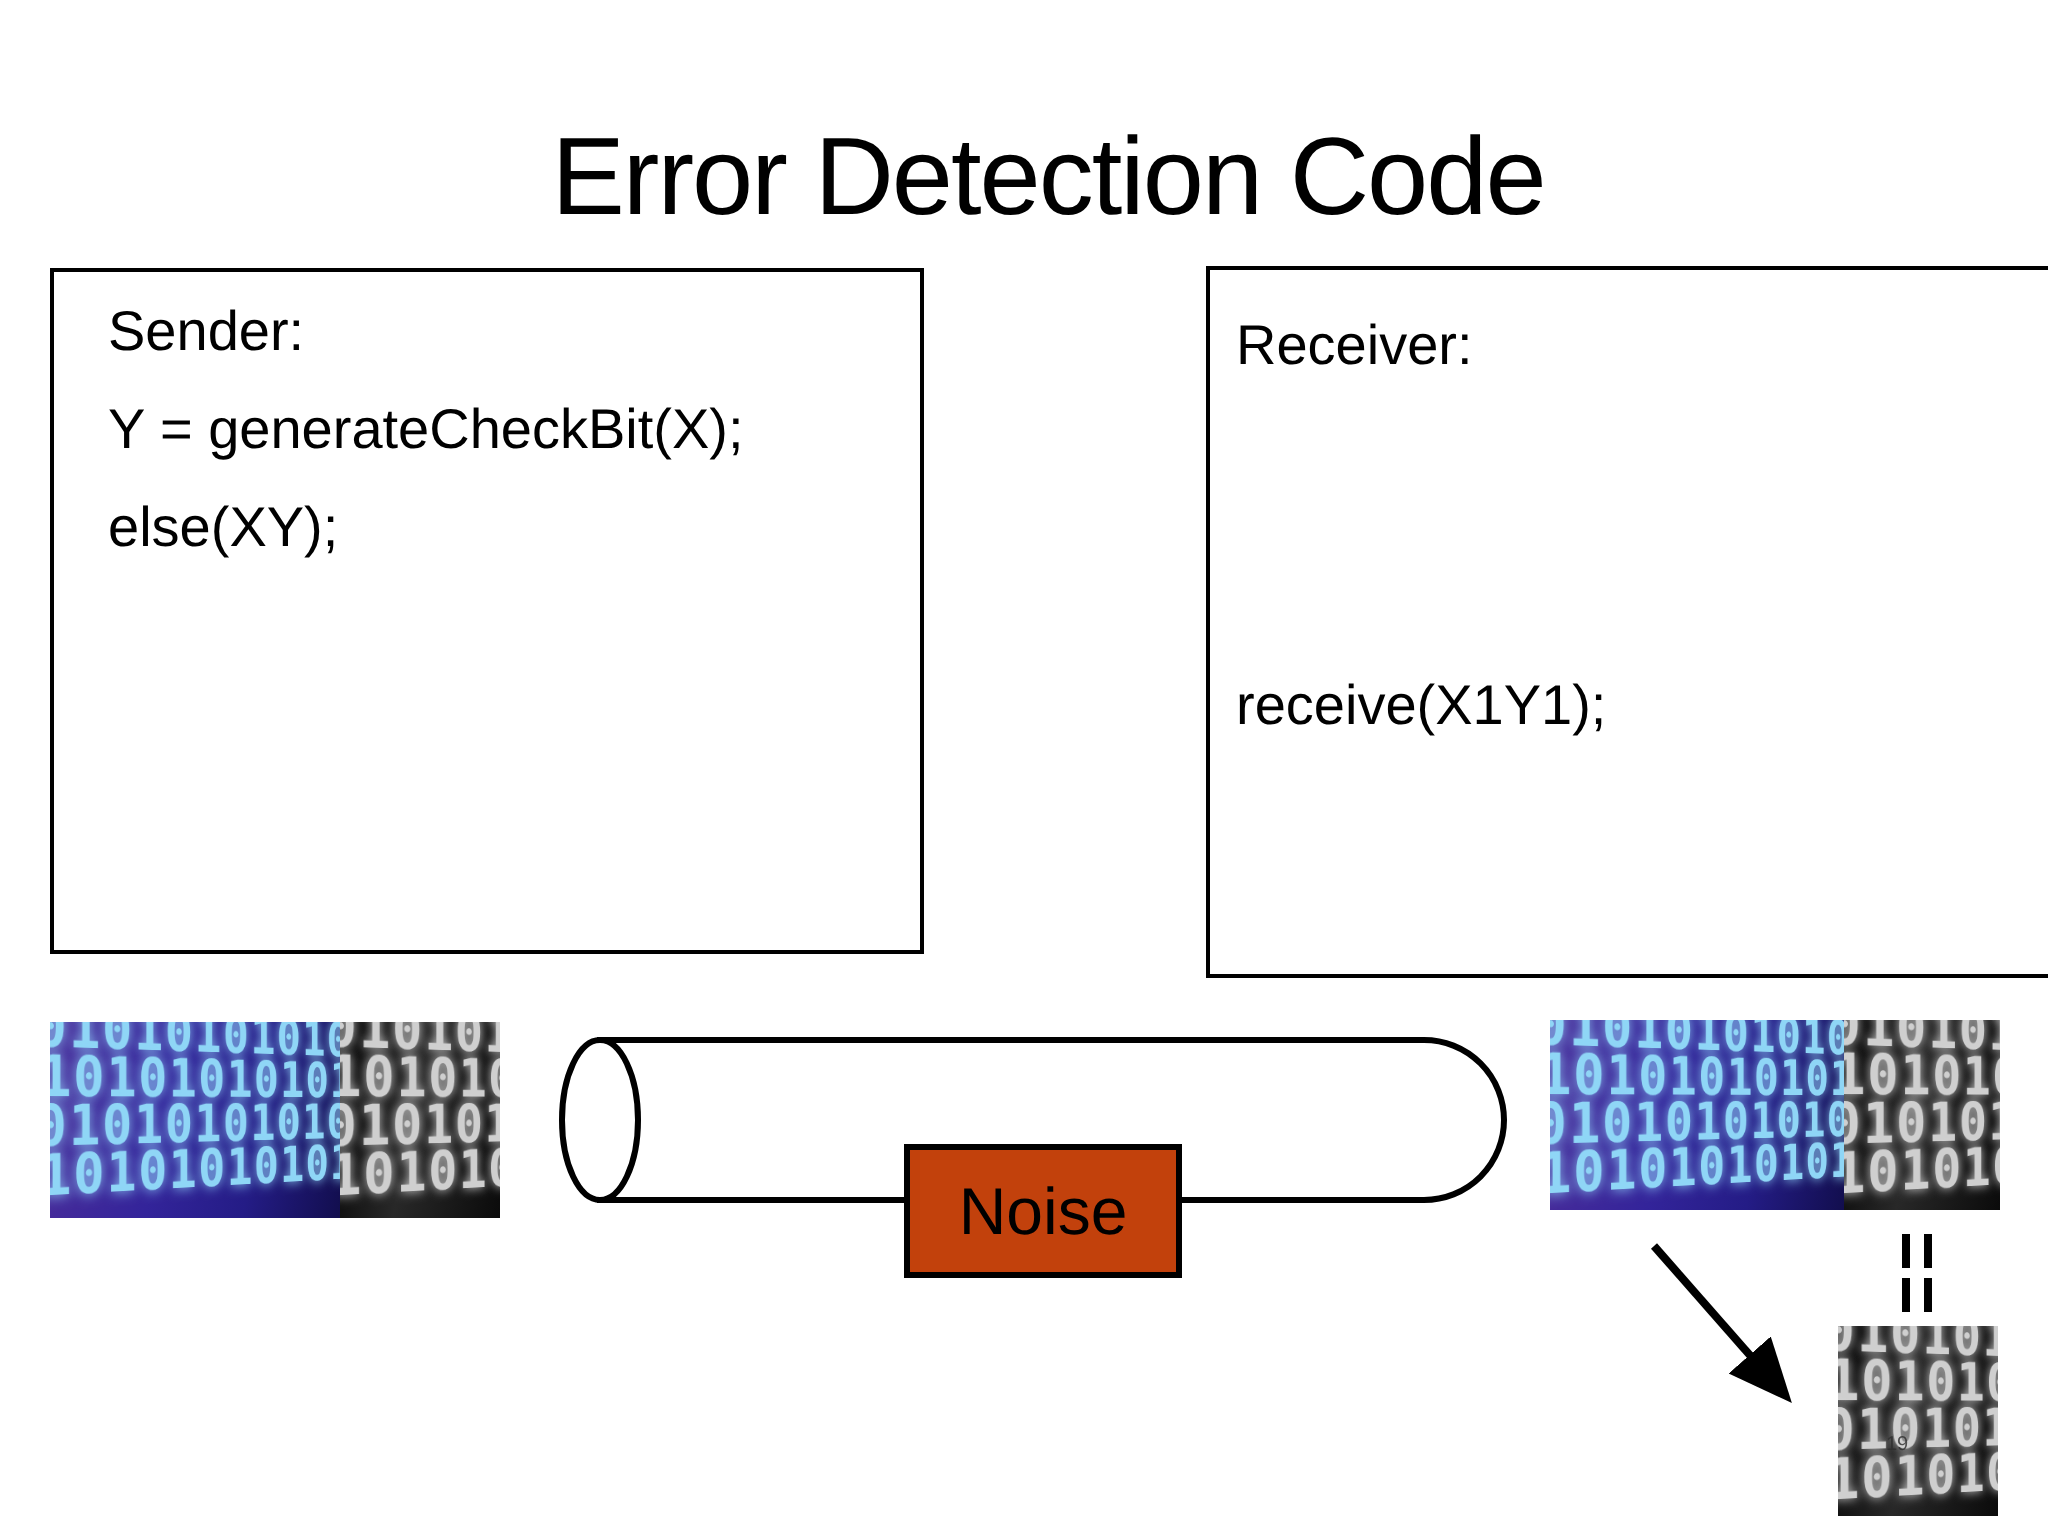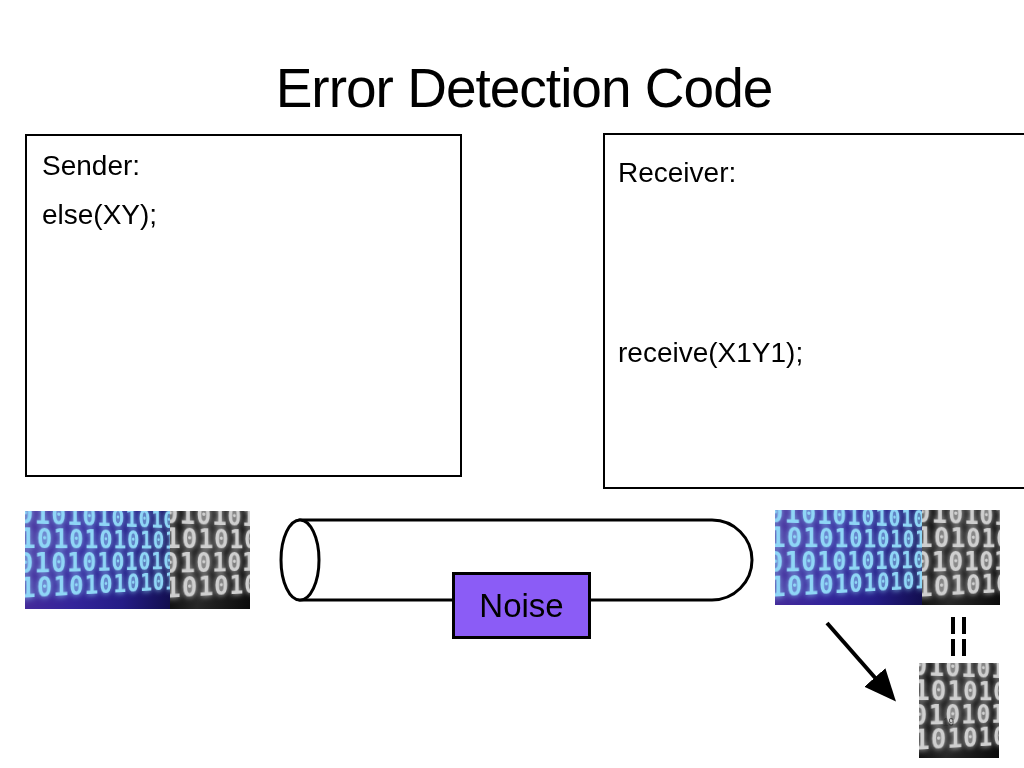--- a/index.html
+++ b/index.html
@@ -27,21 +27,21 @@
   }
 
   .box {
     position: absolute;
     box-sizing: border-box;
     background: #fff;
     border: 2px solid #000;
     font-size: 28px;
     color: #000;
   }
-  .sender   { left: 25px;  top: 134px; width: 437px; height: 343px; padding: 5px 15px; }
+  .sender   { left: 25px;  top: 134px; width: 437px; height: 343px; padding: 5px 27px; }
   .sender .line   { line-height: 49px; min-height: 49px; white-space: nowrap; }
   .receiver { left: 557px; top: 133px; width: 448px; height: 356px; padding: 15px 13px; margin-left: 46px; }
   .receiver .line { line-height: 45px; min-height: 45px; white-space: nowrap; }
 
   
   .binimg { position: absolute; overflow: hidden; }
   .binimg.blue {
     background: linear-gradient(100deg, #4a2d9a 0%, #33249a 40%, #241c86 70%, #120e4e 100%);
   }
   .binimg.gray {
@@ -103,20 +103,21 @@
 </style>
 </head>
 <body>
 
 <div class="slide">
 
   <h1 class="title">Error Detection Code</h1>
 
   <div class="box sender">
     <div class="line">Sender:</div>
+    <div class="line">Y = generateCheckBit(X);</div>
     <div class="line">else(XY);</div>
   </div>
 
   <div class="box receiver">
     <div class="line">Receiver:</div>
     <div class="line"></div>
     <div class="line"></div>
     <div class="line"></div>
     <div class="line">receive(X1Y1);</div>
   </div>
@@ -136,21 +137,21 @@
         <div style="margin-left: 0px;">010101010101010101010101</div>
         <div style="margin-left: -16px;">010101010101010101010101</div>
       </div>
   </div>
 
   <svg class="pipe-svg" width="480" height="92" viewBox="0 0 480 92">
     <path d="M22 6 L434 6 A40 40 0 0 1 434 86 L22 86 Z" fill="#ffffff" stroke="#000000" stroke-width="3"></path>
     <ellipse cx="22" cy="46" rx="19" ry="40" fill="#ffffff" stroke="#000000" stroke-width="3"></ellipse>
   </svg>
 
-  <div class="noise" style="background: #8b5cf6;">
+  <div class="noise" style="background: #c2410c;">
     <span>Noise</span>
   </div>
 
   <div class="binimg blue" id="bin-right-blue">
     <div class="binrows">
         <div style="margin-left: 0px;">010101010101010101010101</div>
         <div style="margin-left: -16px;">010101010101010101010101</div>
         <div style="margin-left: 0px;">010101010101010101010101</div>
         <div style="margin-left: -16px;">010101010101010101010101</div>
       </div>

